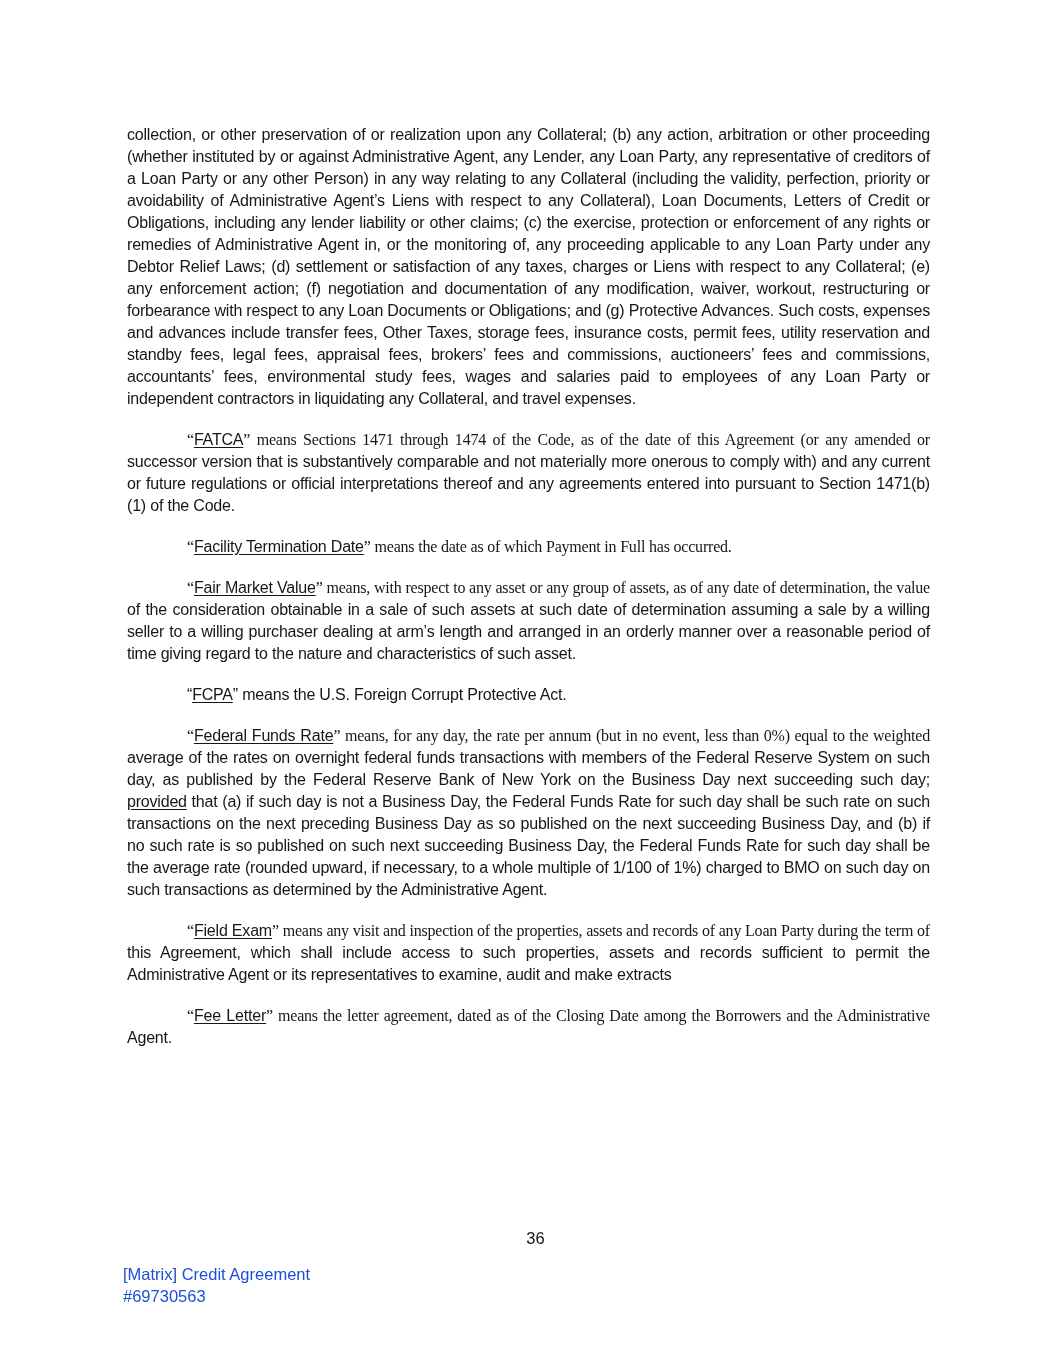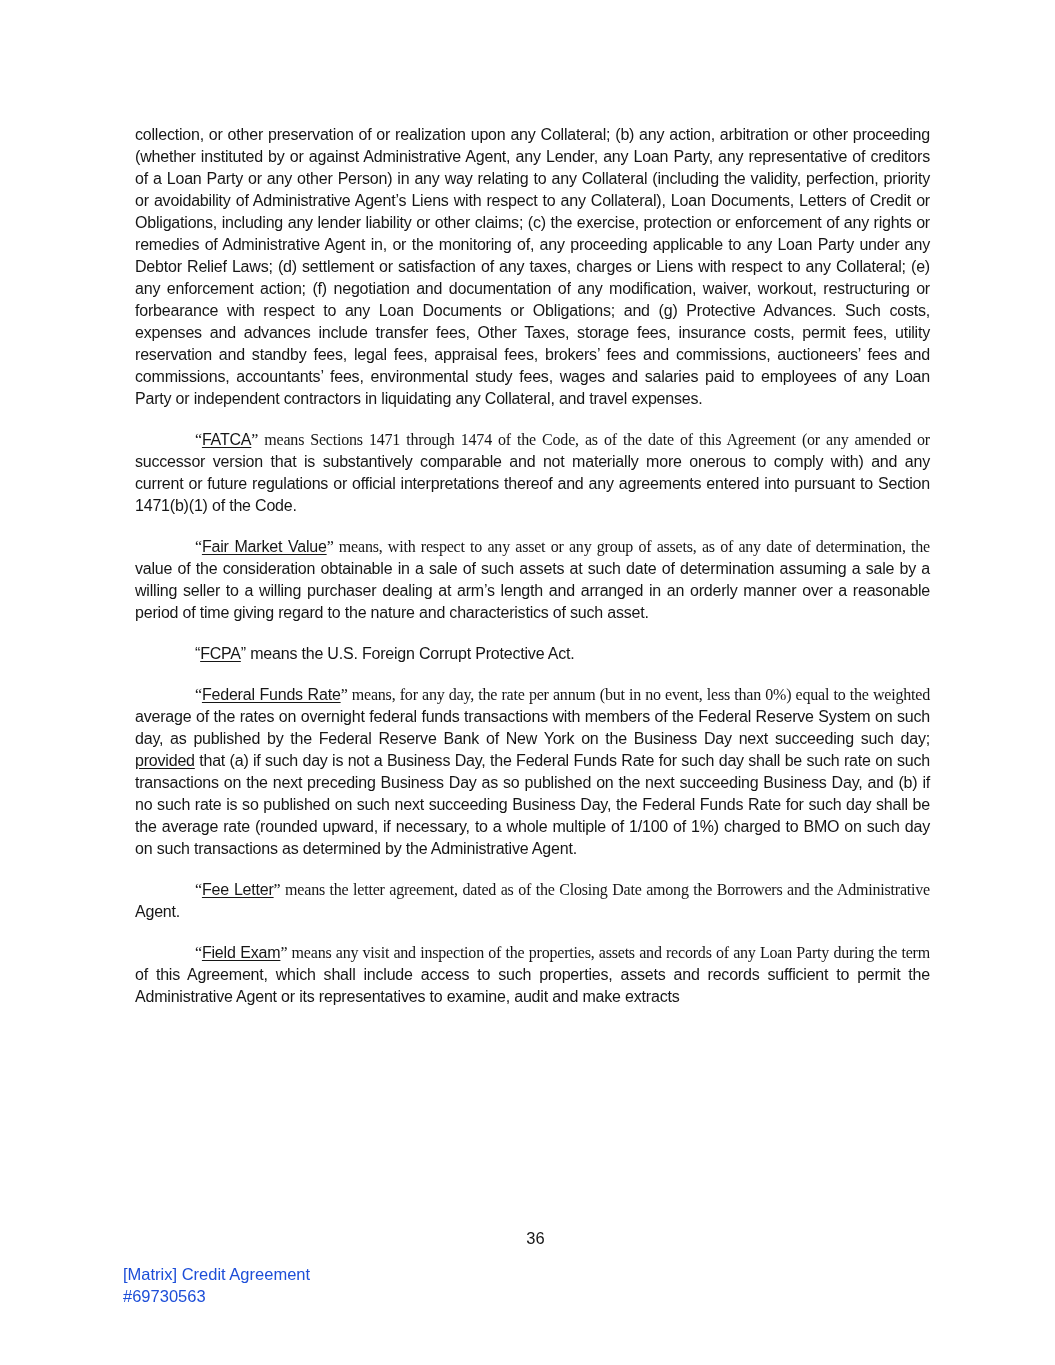--- a/index.html
+++ b/index.html
@@ -17,21 +17,21 @@
   }
   .body-text {
     position: absolute;
     left: 123px; top: 124px;
     width: 807px;
     font-size: 16px;
     line-height: 22px;
     letter-spacing: -0.2px;
     text-align: justify;
   }
-  p.para { margin: 0 0 19px 12px; }
+  p.para { margin: 0 0 19px 4px; }
   p.para:last-child { margin-bottom: 0; }
   p.def { text-indent: 60px; }
   
   p.def:not(.sans-first)::first-line {
     font-family: "Liberation Serif", serif;
   }
   .term {
     font-family: "Liberation Sans", sans-serif;
     text-decoration: underline;
     text-underline-offset: 2px;
@@ -57,30 +57,31 @@
 
 <div class="page">
 
   <div class="body-text">
 
     <p class="para cont">collection, or other preservation of or realization upon any Collateral; (b) any action, arbitration or other proceeding (whether instituted by or against Administrative Agent, any Lender, any Loan Party, any representative of creditors of a Loan Party or any other Person) in any way relating to any Collateral (including the validity, perfection, priority or avoidability of Administrative Agent’s Liens with respect to any Collateral), Loan Documents, Letters of Credit or Obligations, including any lender liability or other claims; (c) the exercise, protection or enforcement of any rights or remedies of Administrative Agent in, or the monitoring of, any proceeding applicable to any Loan Party under any Debtor Relief Laws; (d) settlement or satisfaction of any taxes, charges or Liens with respect to any Collateral; (e) any enforcement action; (f) negotiation and documentation of any modification, waiver, workout, restructuring or forbearance with respect to any Loan Documents or Obligations; and (g) Protective Advances. Such costs, expenses and advances include transfer fees, Other Taxes, storage fees, insurance costs, permit fees, utility reservation and standby fees, legal fees, appraisal fees, brokers’ fees and commissions, auctioneers’ fees and commissions, accountants’ fees, environmental study fees, wages and salaries paid to employees of any Loan Party or independent contractors in liquidating any Collateral, and travel expenses.</p>
 
 
     <p class="para def"><span>“</span><span class="term">FATCA</span><span>” means Sections 1471 through 1474 of the Code, as of the date of this Agreement (or any amended or successor version that is substantively comparable and not materially more onerous to comply with) and any current or future regulations or official interpretations thereof and any agreements entered into pursuant to Section 1471(b)(1) of the Code.</span></p>
 
+    <p class="para def"><span>“</span><span class="term">Facility Termination Date</span><span>” means the date as of which Payment in Full has occurred.</span></p>
 
     <p class="para def"><span>“</span><span class="term">Fair Market Value</span><span>” means, with respect to any asset or any group of assets, as of any date of determination, the value of the consideration obtainable in a sale of such assets at such date of determination assuming a sale by a willing seller to a willing purchaser dealing at arm’s length and arranged in an orderly manner over a reasonable period of time giving regard to the nature and characteristics of such asset.</span></p>
 
     <p class="para def sans-first"><span>“</span><span class="term">FCPA</span><span>” means the U.S. Foreign Corrupt Protective Act.</span></p>
 
     <p class="para def"><span>“</span><span class="term">Federal Funds Rate</span><span>” means, for any day, the rate per annum (but in no event, less than 0%) equal to the weighted average of the rates on overnight federal funds transactions with members of the Federal Reserve System on such day, as published by the Federal Reserve Bank of New York on the Business Day next succeeding such day; </span><span class="term">provided</span><span> that (a) if such day is not a Business Day, the Federal Funds Rate for such day shall be such rate on such transactions on the next preceding Business Day as so published on the next succeeding Business Day, and (b) if no such rate is so published on such next succeeding Business Day, the Federal Funds Rate for such day shall be the average rate (rounded upward, if necessary, to a whole multiple of 1/100 of 1%) charged to BMO on such day on such transactions as determined by the Administrative Agent.</span></p>
 
+    <p class="para def"><span>“</span><span class="term">Field Exam</span><span>” means any visit and inspection of the properties, assets and records of any Loan Party during the term of this Agreement, which shall include access to such properties, assets and records sufficient to permit the Administrative Agent or its representatives to examine, audit and make extracts</span></p>
+
     <p class="para def"><span>“</span><span class="term">Fee Letter</span><span>” means the letter agreement, dated as of the Closing Date among the Borrowers and the Administrative Agent.</span></p>
-
-    <p class="para def"><span>“</span><span class="term">Field Exam</span><span>” means any visit and inspection of the properties, assets and records of any Loan Party during the term of this Agreement, which shall include access to such properties, assets and records sufficient to permit the Administrative Agent or its representatives to examine, audit and make extracts</span></p>
 
   </div>
 
   <div class="page-number">36</div>
 
   <div class="doc-footer">
     <div>[Matrix] Credit Agreement</div>
     <div>#69730563</div>
   </div>
 

